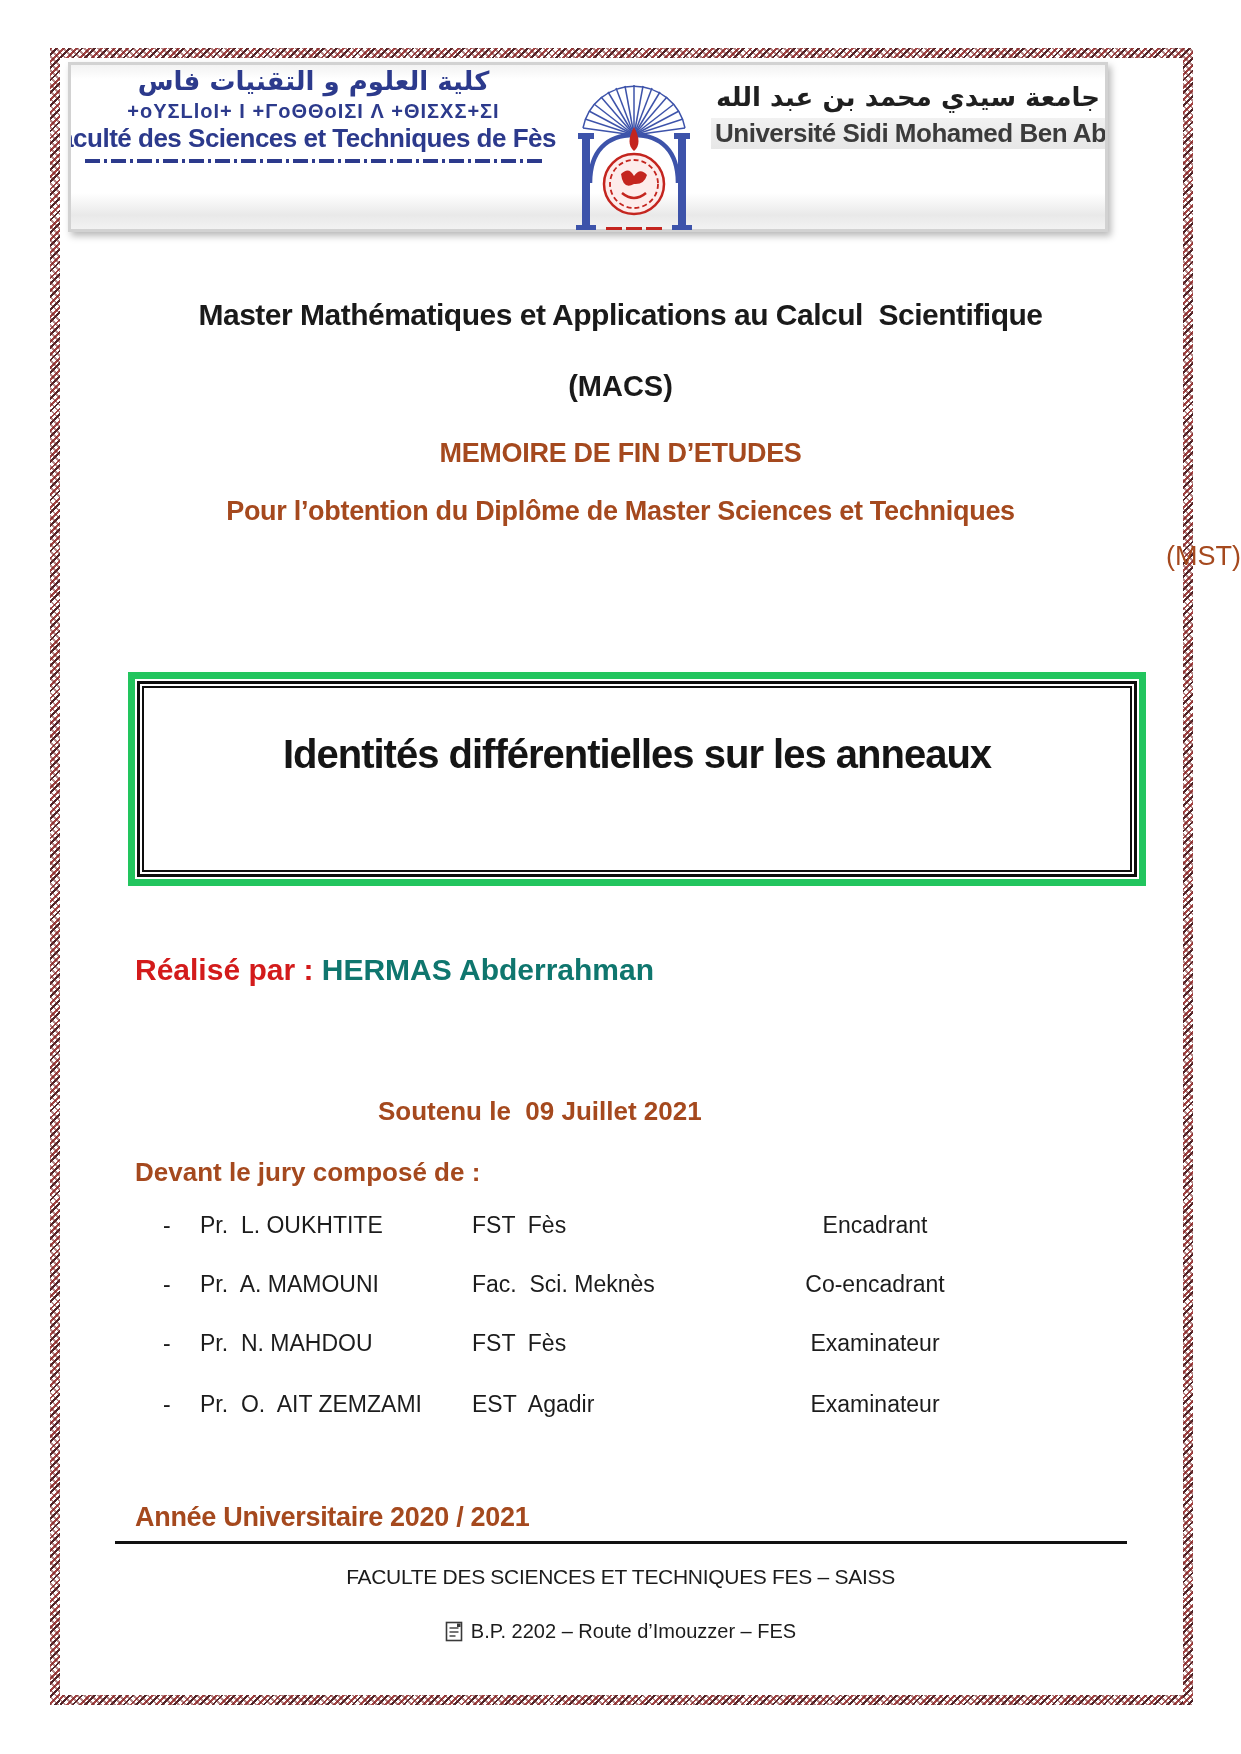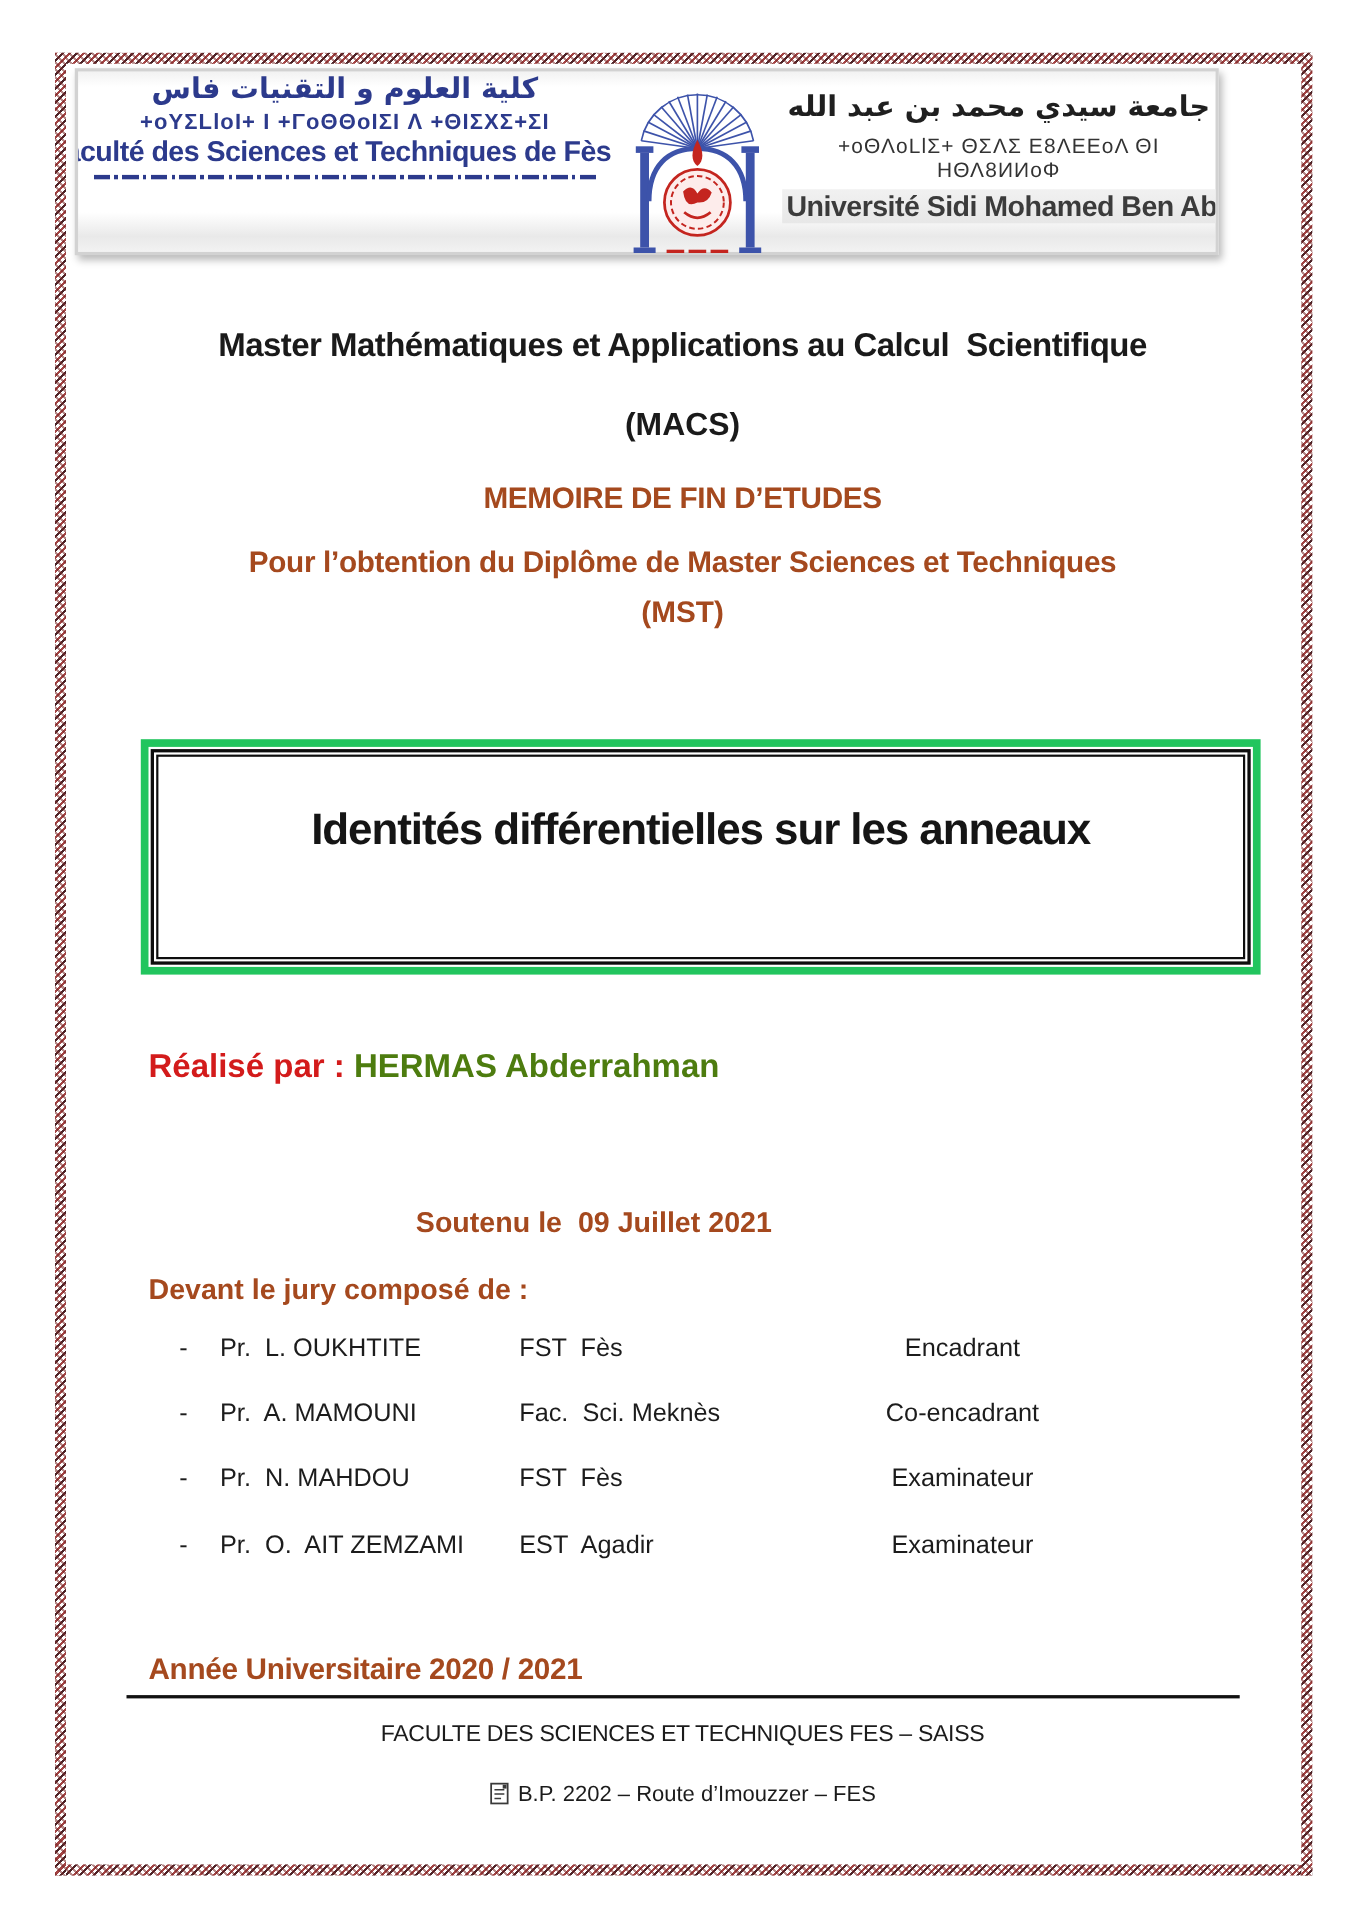--- a/index.html
+++ b/index.html
@@ -51,35 +51,35 @@
                  background:linear-gradient(180deg,#f1f1f1,#e7e7e7);}
   .dashline{height:4px; margin:5px 14px 0 14px;
     background:repeating-linear-gradient(90deg,#2c3a8c 0 15px, transparent 15px 19px, #2c3a8c 19px 22px, transparent 22px 26px);}
 
   
   .cline{position:absolute; left:0; width:100%; text-align:center; color:#1a1a1a;}
   .master {top:298px; font-size:30px; font-weight:bold; letter-spacing:-0.5px;}
   .macs   {top:370px; font-size:29px; font-weight:bold;}
   .memoire{top:438px; font-size:27px; font-weight:bold; letter-spacing:-0.3px;}
   .pour   {top:496px; font-size:27px; font-weight:bold; letter-spacing:-0.3px;}
-  .mst    {top:541px; font-size:27px; font-weight:bold;}
+  .mst    {top:541px; font-size:27px; font-weight:normal;text-align:right;}
   .brown{color:#a5491e !important;}
 
   
   .tbox-outer{position:absolute; left:128px; top:672px; width:1000px;
     border:7px solid #22c55e; padding:2px;}
   .tbox-mid{border:3px solid #0d0d0d; padding:2px;}
   .tbox-inner{border:2px solid #0d0d0d; height:182px;}
   .thesis-title{padding-top:44px; text-align:center; font-size:40px; font-weight:bold;
     color:#151515; letter-spacing:-1px;}
 
   
   .realise{position:absolute; left:135px; top:953px; font-size:30px; font-weight:bold;}
   .realise .lbl{color:#d31b1b;}
-  .realise .nm{color:#4d7c0f;text-align:center;}
+  .realise .nm{color:#0f766e;text-align:center;}
 
   
   .soutenu{position:absolute; left:378px; top:1096px; font-size:26px; font-weight:bold;}
   .jheading{position:absolute; left:135px; top:1157px; font-size:26px; font-weight:bold;}
   .jrow{position:absolute; left:0; width:100%; font-size:23px; color:#1c1c1c;}
   .jr1{top:1212px;} .jr2{top:1271px;} .jr3{top:1330px;} .jr4{top:1391px;}
   .jrow .bullet{position:absolute; left:163px;}
   .jrow .jname {position:absolute; left:200px;}
   .jrow .jaff  {position:absolute; left:472px;}
   .jrow .jrole {position:absolute; left:725px; width:300px; text-align:center;}
@@ -154,21 +154,20 @@
         <g fill="#c4251f">
           <rect x="47" y="156" width="16" height="3"></rect>
           <rect x="67" y="156" width="16" height="3"></rect>
           <rect x="87" y="156" width="16" height="3"></rect>
         </g>
       </svg>
     </div>
 
     <div class="bk-right">
       <div class="ar" data-bind="banner.right.arabic">جامعة سيدي محمد بن عبد الله</div>
-      <div class="tif" data-bind="banner.right.tifinagh">+oΘΛoLlΣ+ ΘΣΛΣ Ε8ΛΕΕoΛ ΘΙ ΗΘΛ8ИИoΦ</div>
       <div class="lat" data-bind="banner.right.latin">Université Sidi Mohamed Ben Abdellah</div>
     </div>
   </div>
 
   <div class="cline master" data-bind="degree.program_line">Master Mathématiques et Applications au Calcul  Scientifique</div>
   <div class="cline macs" data-bind="degree.program_acronym">(MACS)</div>
   <div class="cline memoire brown" data-bind="degree.memoire_line">MEMOIRE DE FIN D’ETUDES</div>
   <div class="cline pour brown" data-bind="degree.obtention_line">Pour l’obtention du Diplôme de Master Sciences et Techniques</div>
   <div class="cline mst brown" data-bind="degree.obtention_acronym">(MST)</div>
 

